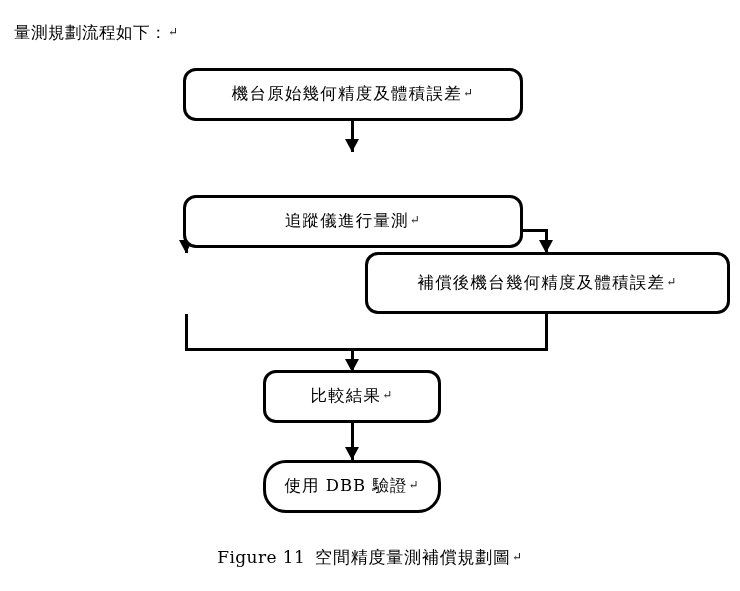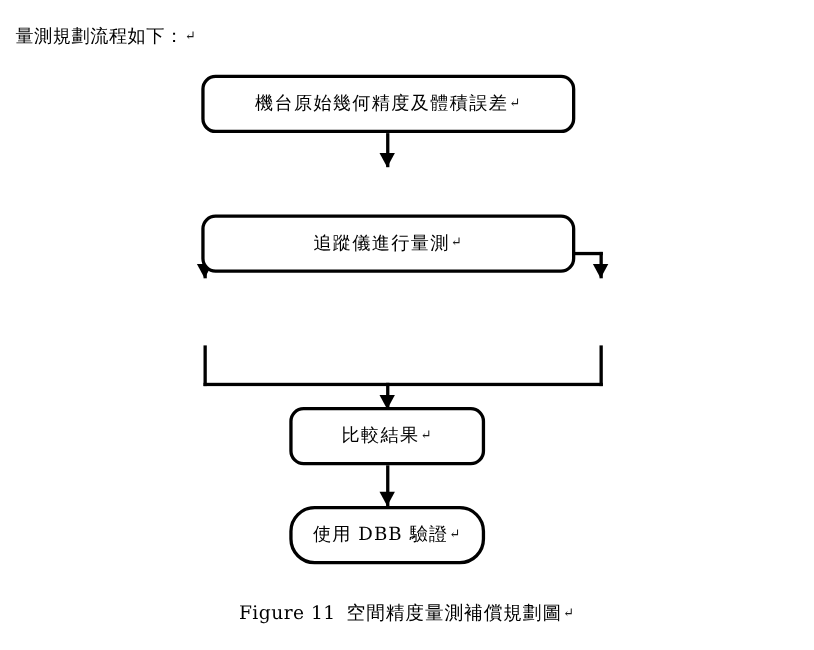--- a/index.html
+++ b/index.html
@@ -165,20 +165,23 @@
 
   <div class="node" id="node-select-machine">
     <span class="node-label"><span>機台原始幾何精度及體積誤差</span><span class="pilcrow">↵</span></span>
   </div>
 
   <div class="node" id="node-tracker-measure">
     <span class="node-label"><span>追蹤儀進行量測</span><span class="pilcrow">↵</span></span>
   </div>
 
 
+  <div class="node" id="node-compensated-accuracy">
+    <span class="node-label"><span>補償後機台幾何精度及體積誤差</span><span class="pilcrow">↵</span></span>
+  </div>
 
   <div class="node" id="node-compare-results">
     <span class="node-label"><span>比較結果</span><span class="pilcrow">↵</span></span>
   </div>
 
   <div class="node" id="node-dbb-verify">
     <span class="node-label latin-mix"><span>使用 DBB 驗證</span><span class="pilcrow">↵</span></span>
   </div>
 
 </div>

